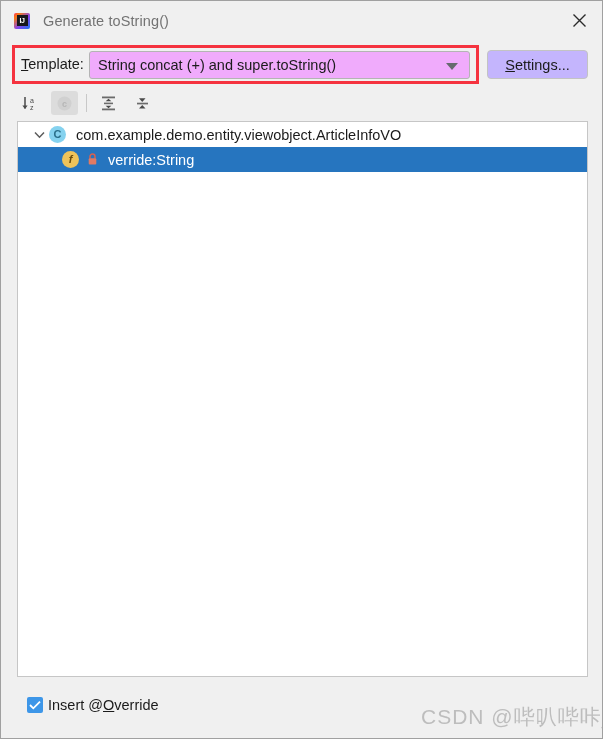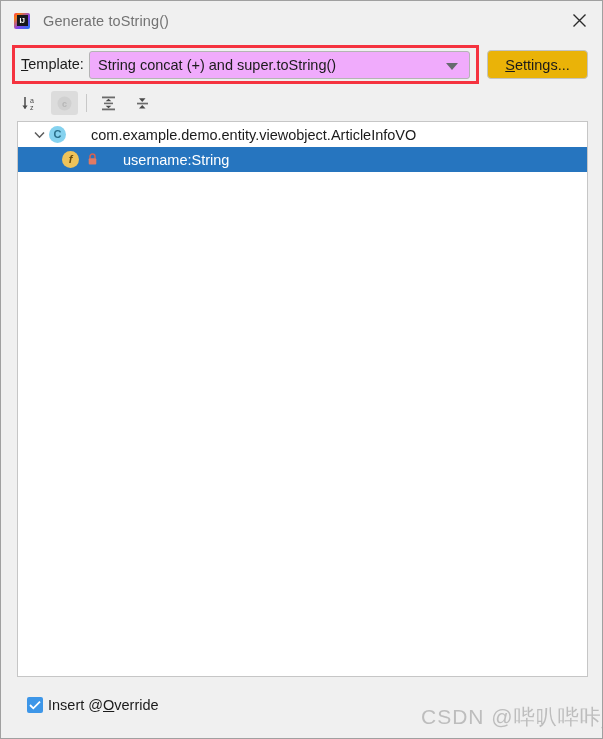--- a/index.html
+++ b/index.html
@@ -132,21 +132,21 @@
     border-right: 6px solid transparent;
     border-top: 7px solid #666a6e;
   }
 
   .settings-btn {
     position: absolute;
     left: 486px;
     top: 5px;
     width: 101px;
     height: 29px;
-    background: #eab308;
+    background: #c4b5fd;
     border: 1px solid #c3c3c3;
     border-radius: 4px;
     box-sizing: border-box;
     font-size: 14.5px;
     color: #1b1b1b;
     display: flex;
     align-items: center;
     justify-content: center;
     cursor: default;
   }
@@ -240,21 +240,21 @@
   }
   .icon-lock {
     width: 12px;
     height: 14px;
     margin-left: 7px;
     flex: none;
     display: flex;
     align-items: center;
     justify-content: center;
   }
-  .tree-label { margin-left: 25px; white-space: nowrap; }
+  .tree-label { margin-left: 10px; white-space: nowrap; }
   .row-indent-field { width: 44px; flex: none; }
 
   
   .bottom {
     position: absolute;
     left: 0;
     top: 684px;
     width: 603px;
     height: 55px;
   }
@@ -378,21 +378,21 @@
 
     <div class="tree-row selected">
       <span class="row-indent-field"></span>
       <span class="icon-field">f</span>
       <span class="icon-lock">
         <svg width="11" height="13" viewBox="0 0 11 13" aria-hidden="true">
           <path d="M3 5.5 L3 3.6 A2.5 2.5 0 0 1 8 3.6 L8 5.5" stroke="#d9604f" stroke-width="1.5" fill="none"></path>
           <rect x="1.7" y="5.3" width="7.6" height="6.2" rx="1" fill="#e07a63"></rect>
         </svg>
       </span>
-      <span class="tree-label">username:String</span>
+      <span class="tree-label">verride:String</span>
     </div>
   </div>
 
   <div class="bottom">
     <div class="checkbox-wrap">
       <span class="checkbox">
         <svg width="12" height="10" viewBox="0 0 12 10" aria-hidden="true">
           <path d="M1 5 L4.3 8.3 L11 1.6" stroke="#ffffff" stroke-width="1.8" fill="none"></path>
         </svg>
       </span>

